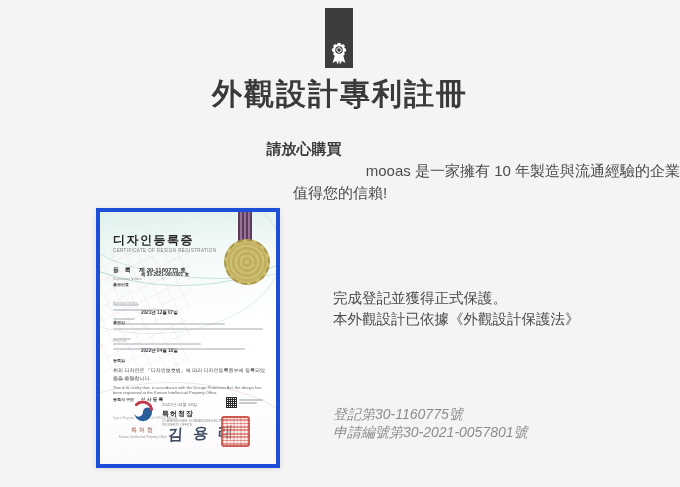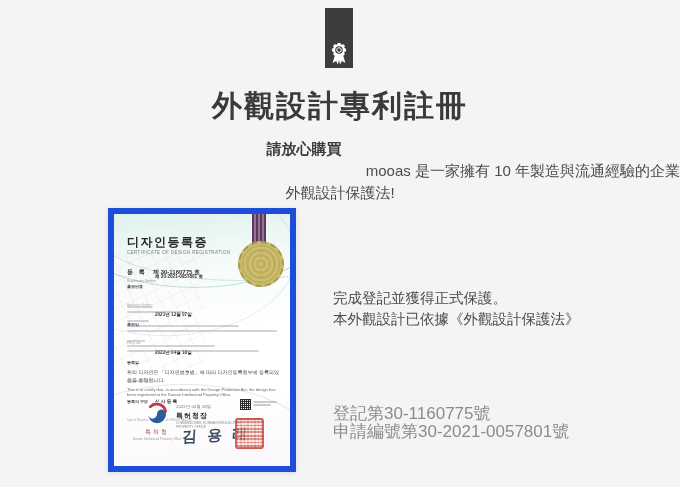--- a/index.html
+++ b/index.html
@@ -3,38 +3,38 @@
 <meta charset="utf-8">
 <style>
   html,body{margin:0;padding:0;}
   body{font-family:"Liberation Sans","DejaVu Sans",sans-serif;}
   .page{position:relative;width:680px;height:487px;background:#f4f4f4;overflow:hidden;}
 
   
   .banner{position:absolute;left:325px;top:8px;width:28px;height:60px;background:#3d3d3d;}
 
   
-  .title{position:absolute;left:0;top:86px;width:680px;text-align:center;
+  .title{position:absolute;left:0;top:74px;width:680px;text-align:center;
          font-size:30px;font-weight:700;color:#3a3a3a;letter-spacing:2px;}
   .sub-bold{position:absolute;left:0;top:140px;width:608px;text-align:center;
          font-size:15px;font-weight:700;color:#3c3c3c;}
   .sub-line1{position:absolute;left:0;top:162px;width:680px;text-align:right;
          font-size:15px;color:#4c4c4c;}
   .sub-line2{position:absolute;left:0;top:184px;width:680px;text-align:center;
          font-size:15px;color:#4c4c4c;}
 
   
   .desc{position:absolute;left:333px;top:288px;width:300px;font-size:14.5px;
         color:#4b4b4b;line-height:21px;}
-  .reg-ids{position:absolute;left:333px;top:405px;width:300px;font-size:17px;
-        color:#8c8c8c;line-height:18px;}
-
-  
-  .cert{position:absolute;left:108px;top:208px;width:176px;height:252px;background:#fff;
-        border:6px solid #1d4ed8;box-shadow:0 1px 5px rgba(0,0,0,.10);overflow:hidden;}
+  .reg-ids{position:absolute;left:333px;top:405px;width:300px;font-size:14px;
+        color:#8c8c8c;line-height:18px;font-style:italic;}
+
+  
+  .cert{position:absolute;left:96px;top:208px;width:176px;height:252px;background:#fff;
+        border:4px solid #1d4ed8;box-shadow:0 1px 5px rgba(0,0,0,.10);overflow:hidden;}
   .cert-wash{position:absolute;inset:0;
         background:linear-gradient(175deg,rgba(198,230,222,.55) 0%,rgba(228,243,239,.38) 20%,
         rgba(255,255,255,0) 45%,rgba(255,255,255,0) 72%,rgba(240,228,238,.28) 100%);}
   .arc{position:absolute;border-radius:50%;}
   .arc.a1{left:-60px;top:-78px;width:280px;height:150px;border:1px solid rgba(110,185,170,.40);}
   .arc.a2{left:-30px;top:-55px;width:300px;height:120px;border:1px solid rgba(110,185,170,.30);}
   .arc.a3{left:-80px;top:-40px;width:260px;height:160px;border:1px solid rgba(150,200,190,.28);}
   .arc.a4{left:-70px;top:170px;width:280px;height:150px;border:1px solid rgba(205,160,195,.30);}
   .grid-pink{position:absolute;left:0;top:40px;width:90px;height:120px;opacity:.22;
         background:repeating-linear-gradient(65deg,rgba(220,140,150,.5) 0 1px,transparent 1px 12px),
@@ -112,21 +112,21 @@
         </g>
         <circle cx="14" cy="42" r="3.8" fill="#3d3d3d"></circle>
         <circle cx="14" cy="42" r="2.3" fill="none" stroke="#ffffff" stroke-width="1"></circle>
       </svg>
     </span>
   </div>
 
   <div class="title">外觀設計專利註冊</div>
   <div class="sub-bold">請放心購買</div>
   <div class="sub-line1">mooas 是一家擁有 10 年製造與流通經驗的企業</div>
-  <div class="sub-line2">外觀設計保護法!</div>
+  <div class="sub-line2">值得您的信賴!</div>
 
   <div class="desc">
     <div>完成登記並獲得正式保護。</div>
     <div>本外觀設計已依據《外觀設計保護法》</div>
   </div>
   <div class="reg-ids">
     <div>登記第30-1160775號</div>
     <div>申請編號第30-2021-0057801號</div>
   </div>
 

